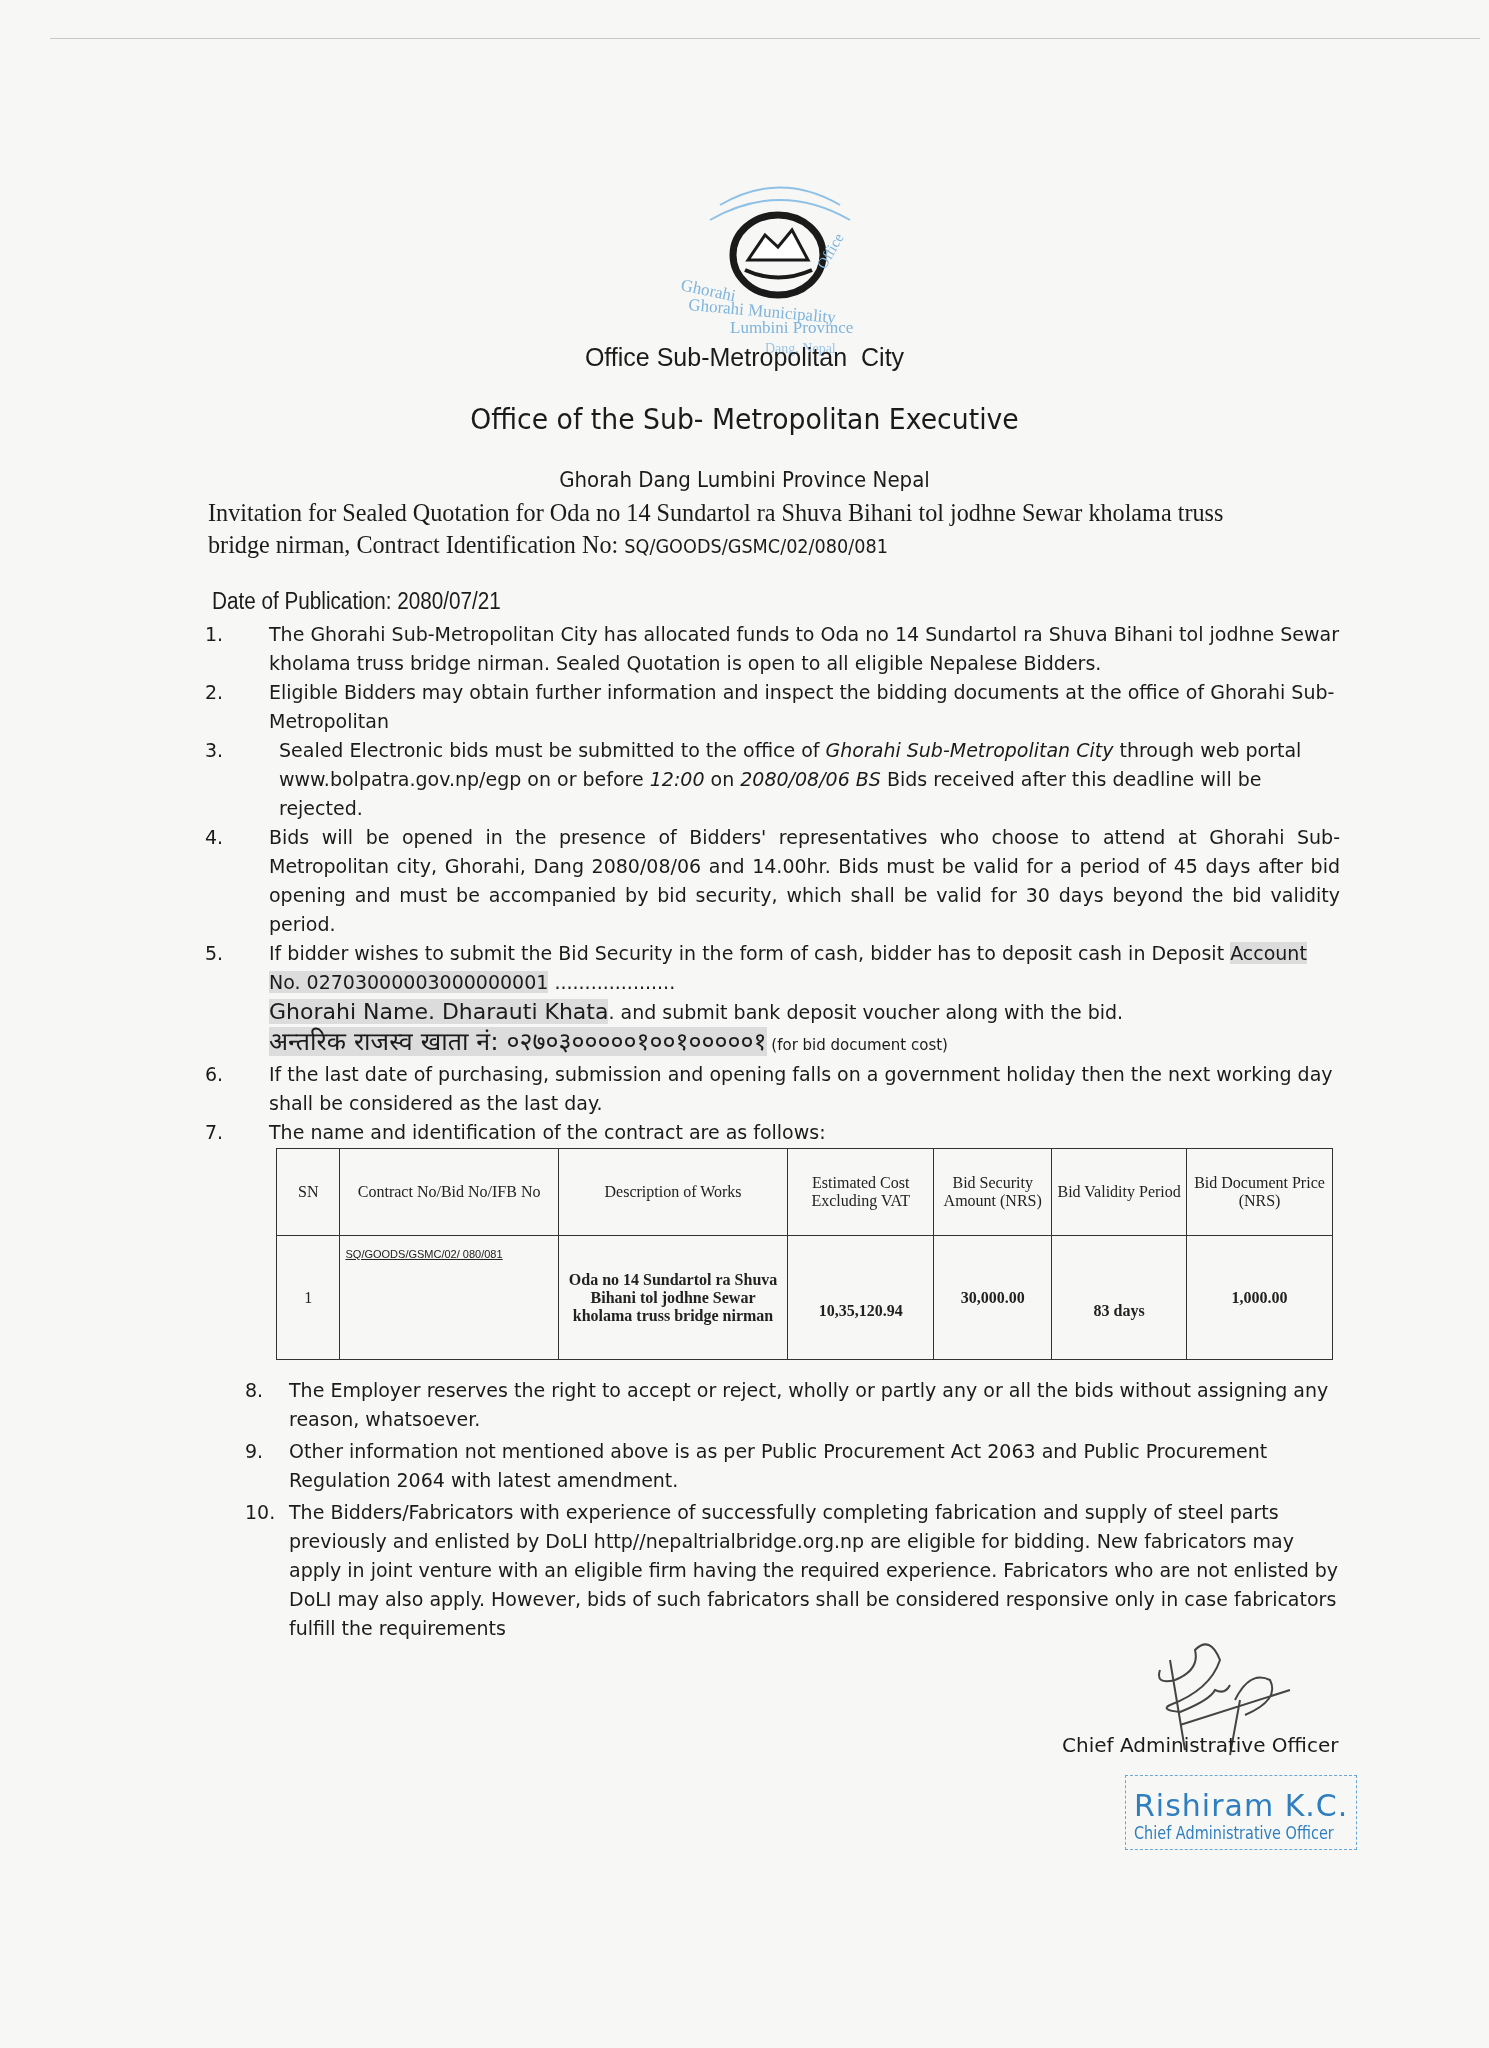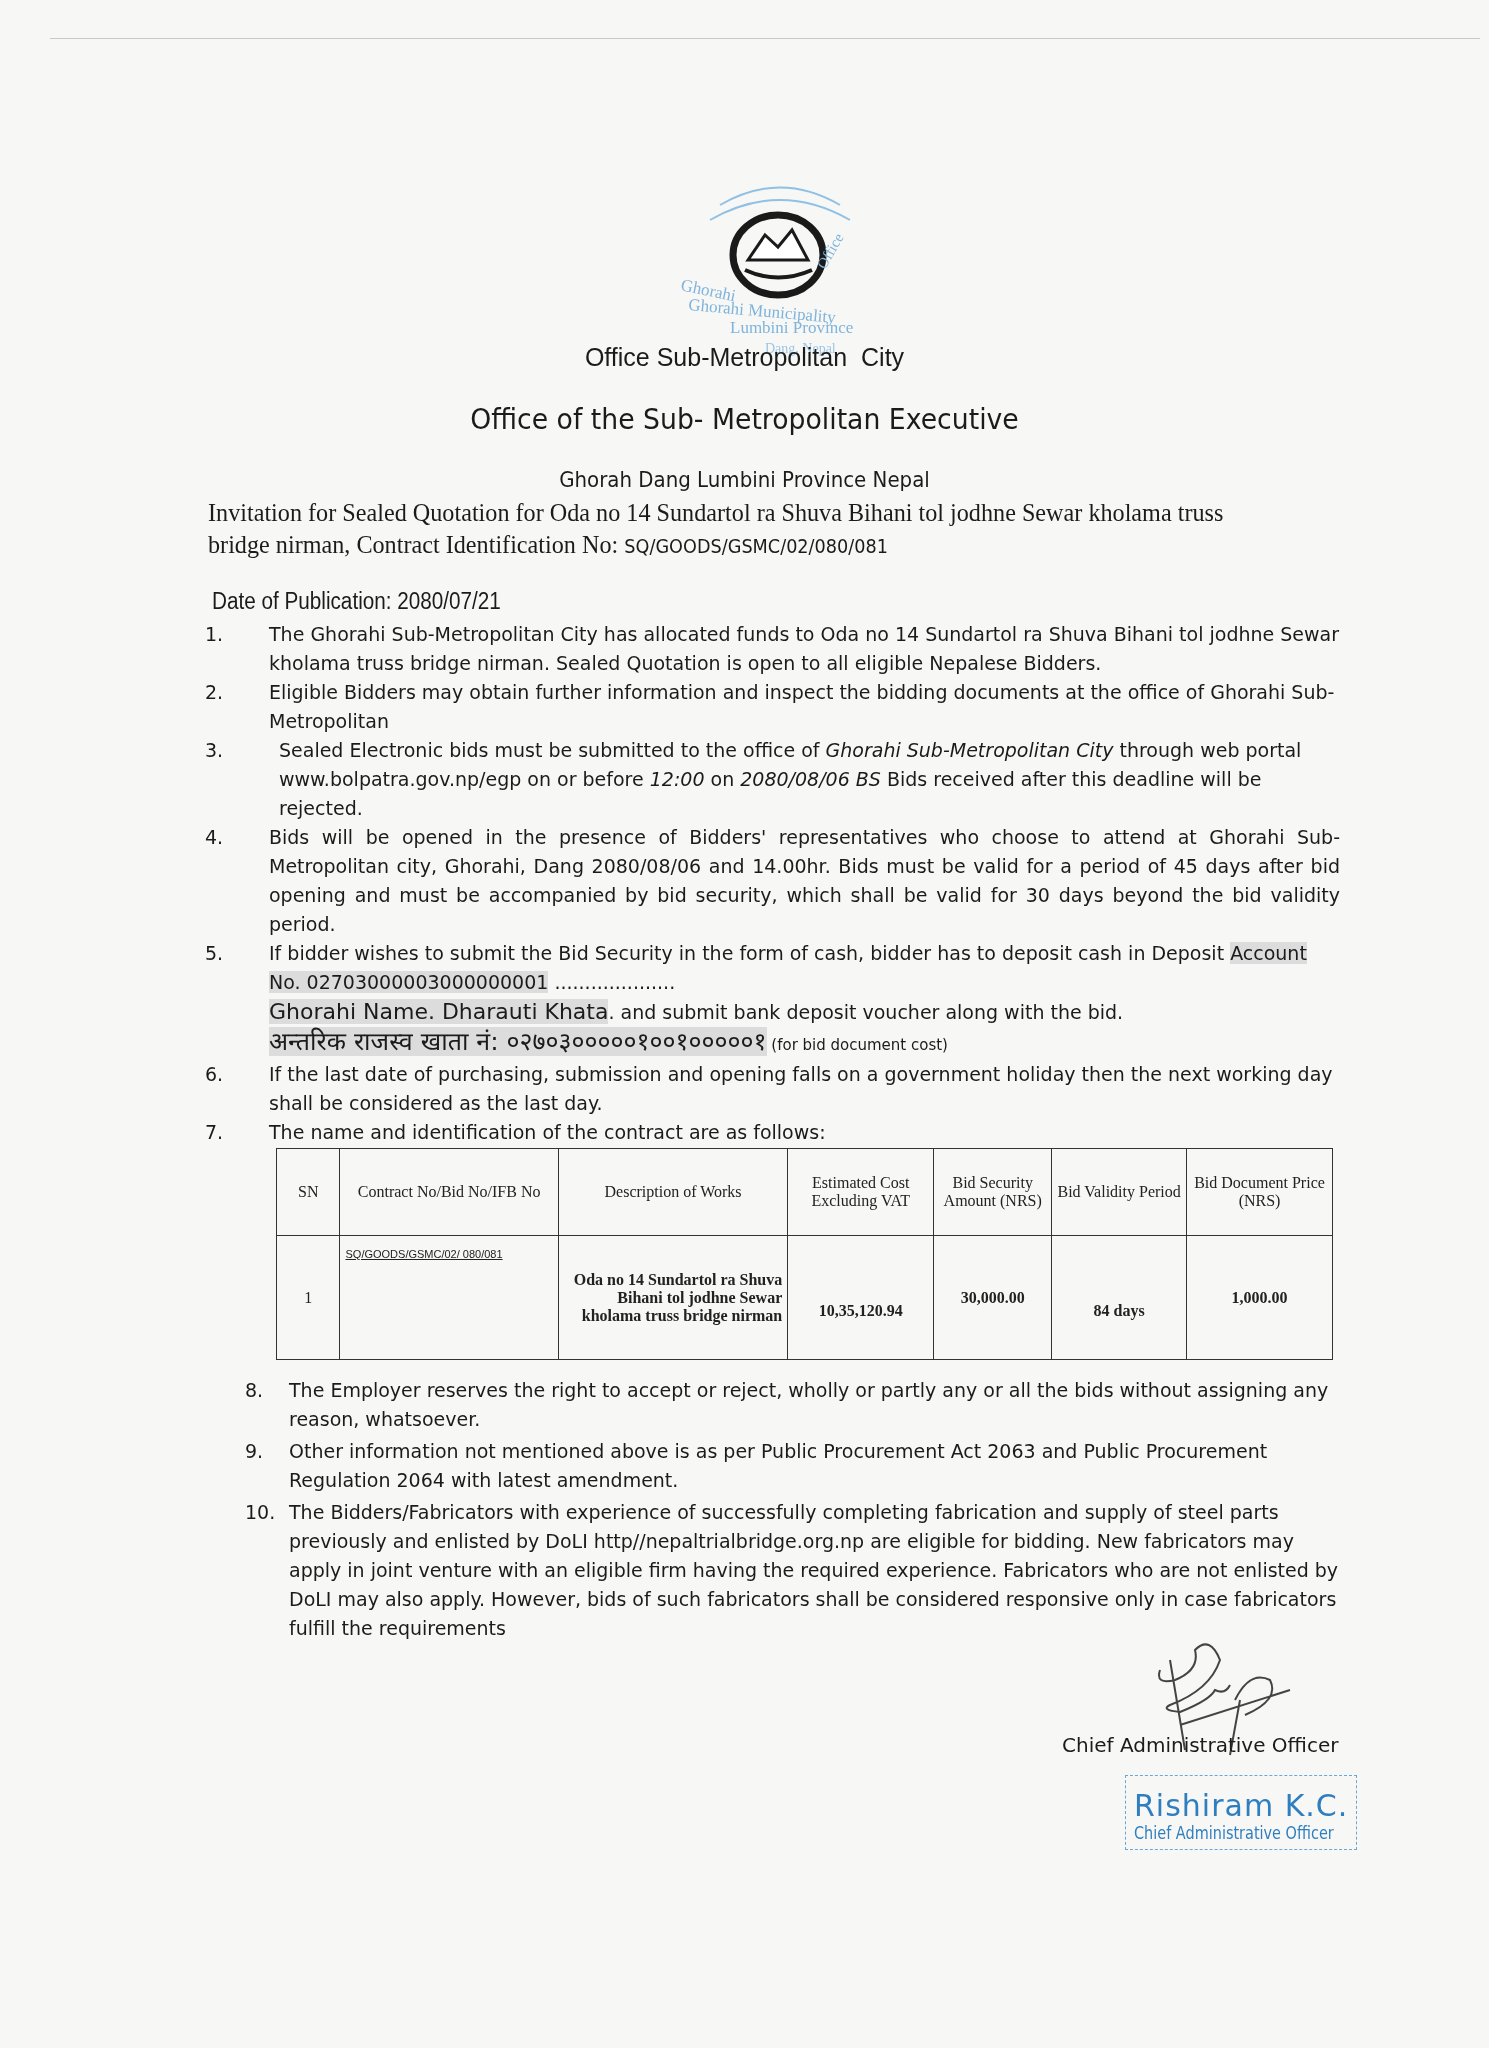--- a/index.html
+++ b/index.html
@@ -23,21 +23,21 @@
   .item .txt { flex: 1; transform-origin: left top; }
   .item .txt i { font-style: italic; }
   .hl { background: #dcdcdc; }
   .acct-name { font-size: 22px; }
   .nepali { font-size: 25px; }
   table.contract { position: absolute; left: 276px; top: 1148px; width: 1057px; border-collapse: collapse; font-family: "Liberation Serif", serif; font-size: 16px; }
   table.contract th, table.contract td { border: 1.5px solid #333; text-align: center; vertical-align: middle; padding: 3px 5px; color: #222; }
   table.contract th { font-weight: normal; height: 80px; }
   table.contract td { height: 90px; }
   table.contract td.cno { font-family: "Liberation Sans", sans-serif; font-size: 11px; text-align: left; vertical-align: top; padding-top: 12px; text-decoration: underline; }
-  table.contract td.desc { font-weight: bold; text-align: right; font-size: 16px; }
+  table.contract td.desc { font-weight: bold; text-align: center; font-size: 16px; }
   table.contract td.b { font-weight: bold; }
   .items2 { position: absolute; left: 245px; top: 1376px; width: 1100px; }
   .items2 .item .num { width: 44px; }
   .sig { position: absolute; left: 1140px; top: 1630px; width: 180px; height: 130px; }
   .cao { position: absolute; left: 1062px; top: 1733px; font-size: 20px; font-family: "DejaVu Sans", sans-serif; }
   .stamp { position: absolute; left: 1125px; top: 1775px; width: 232px; height: 75px; border: 1px dashed #6aa7d6; color: #2f7fc0; text-align: left; padding-left: 8px; box-sizing: border-box; }
   .stamp .nm { font-size: 30px; font-family: "DejaVu Sans", sans-serif; margin-top: 12px; letter-spacing: 1px; }
   .stamp .ttl { font-size: 17px; font-family: "DejaVu Sans", sans-serif; transform-origin: left top; transform: scaleX(0.85); white-space: nowrap; }
 </style>
 </head>
@@ -121,21 +121,21 @@
       <th style="width:120px">Bid Document Price (NRS)</th>
     </tr>
   </thead>
   <tbody>
     <tr>
       <td>1</td>
       <td class="cno">SQ/GOODS/GSMC/02/ 080/081</td>
       <td class="desc">Oda no 14 Sundartol ra Shuva Bihani tol jodhne Sewar kholama truss bridge nirman</td>
       <td class="b" style="padding-top:30px">10,35,120.94</td>
       <td class="b">30,000.00</td>
-      <td class="b" style="padding-top:30px">84 days</td>
+      <td class="b" style="padding-top:30px">83 days</td>
       <td class="b">1,000.00</td>
     </tr>
   </tbody>
 </table>
 
 <div class="items2">
   <div class="item" style="margin-bottom:3px">
     <span class="num">8.</span>
     <span class="txt">The Employer reserves the right to accept or reject, wholly or partly any or all the bids without assigning any reason, whatsoever.</span>
   </div>

